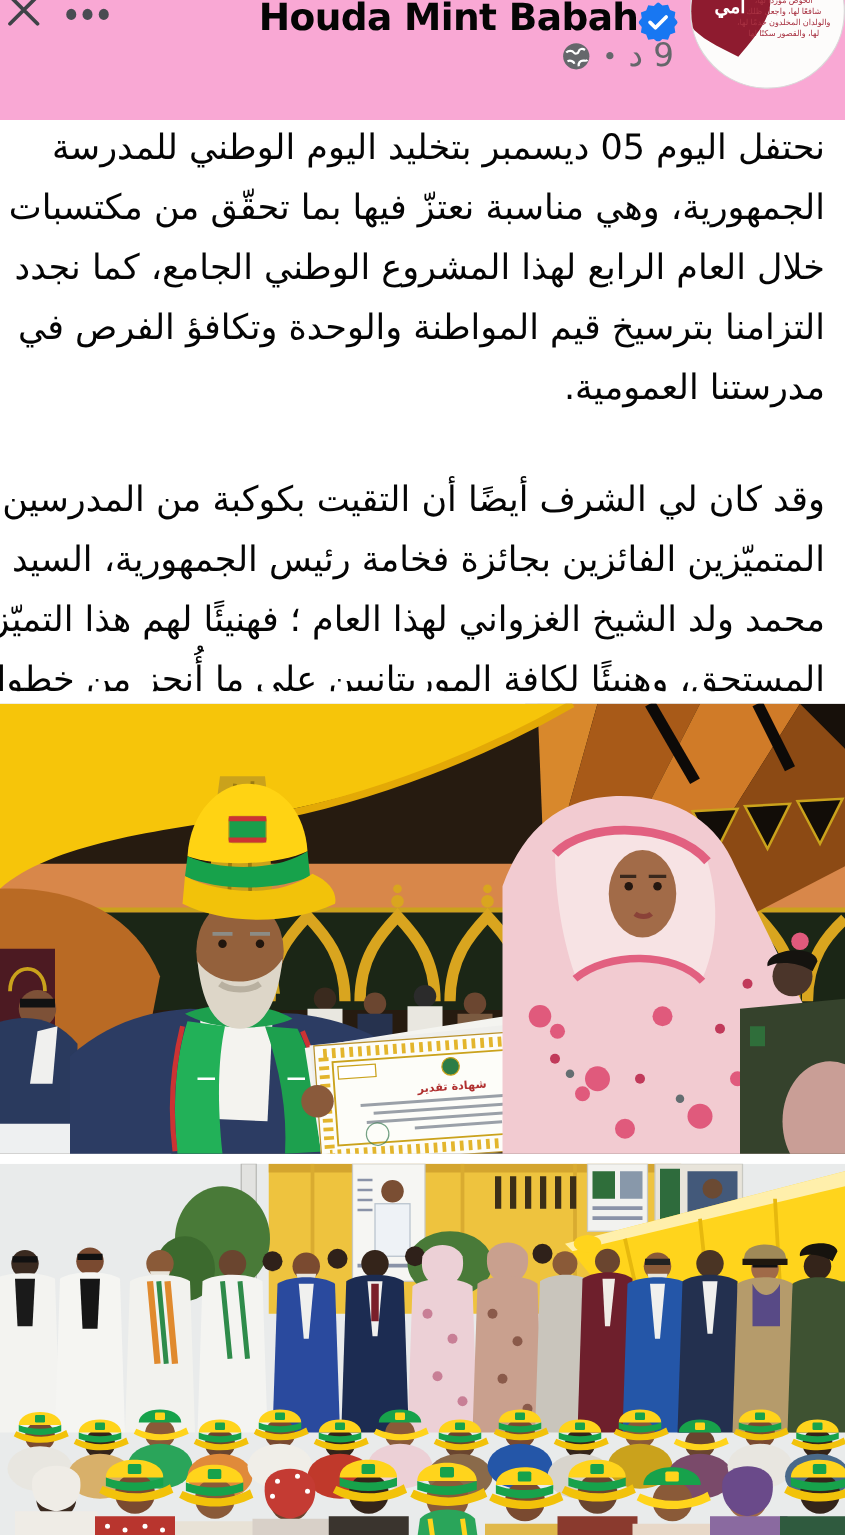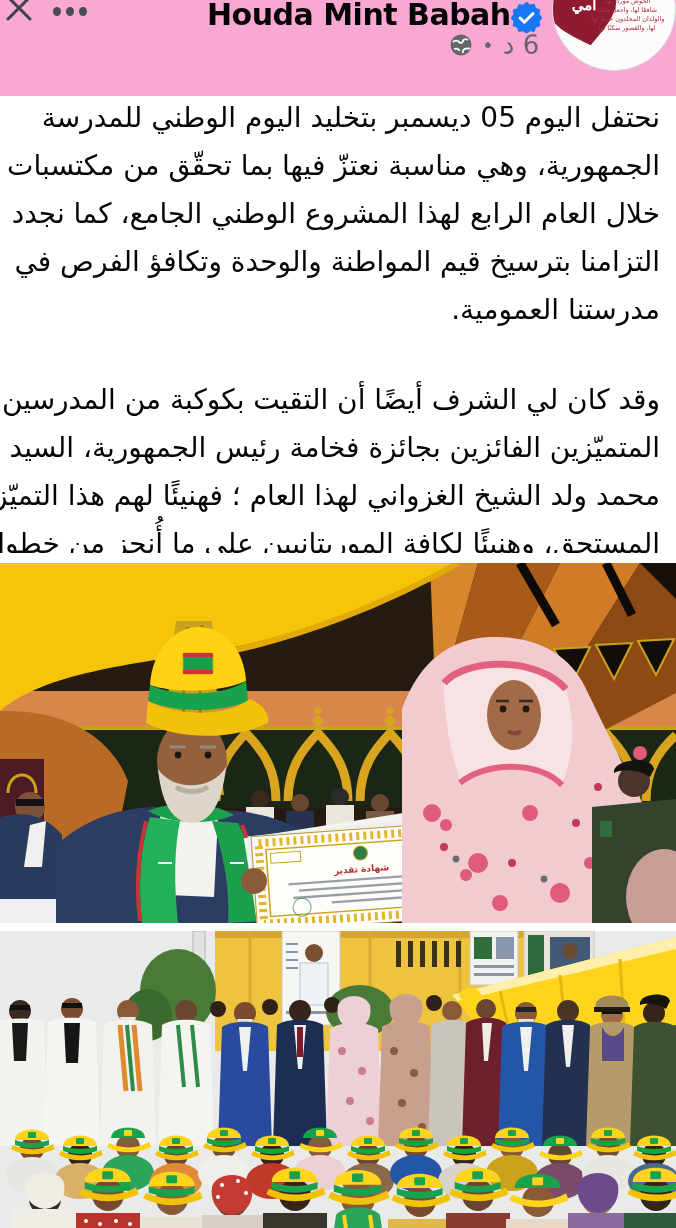--- a/index.html
+++ b/index.html
@@ -60,21 +60,21 @@
     <path fill="#1877f2" d="M18 1l4 3.4 5.2-.8 1.9 4.9 4.9 1.9-.8 5.2L36.6 20l-3.4 4-.0.2.8 5.2-4.9 1.9-1.9 4.9-5.2-.8-4 3.4-4-3.4-5.2.8-1.9-4.9-4.9-1.9.8-5.2L-.6 20 2.8 16l-.8-5.2 4.9-1.9 1.9-4.9 5.2.8z" transform="translate(0,-1.5)"></path>
     <path d="M10.5 18.5l5 5 10-10" stroke="#fff" stroke-width="3.4" fill="none" stroke-linecap="round" stroke-linejoin="round"></path>
   </svg>
 
   <div class="meta">
     <svg width="24" height="24" viewBox="0 0 24 24">
       <circle cx="12" cy="12" r="10.5" fill="#65676b"></circle>
       <path d="M4 9c2-2 5-1.5 6 0s3.5 1 4-1 3-2.5 5-1M5 16c2.5-1 5 0 5.5 2M14 20c-.5-2.5 1-4.5 3.5-4.5 1.5 0 2.5.5 3.5-.5" stroke="#fff" stroke-width="1.8" fill="none"></path>
     </svg>
     <span class="dot">•</span>
-    <span class="time">6 د</span>
+    <span class="time">9 د</span>
   </div>
 
   <button class="avatar" aria-label="profile picture">
     <svg width="78" height="76" viewBox="0 0 78 76">
       <path d="M39 70 C18 54 4 42 4 26 C4 12 16 4 26 6 C33 7.5 37 12 39 16 C41 12 45 7.5 52 6 C62 4 74 12 74 26 C74 42 60 54 39 70 Z" fill="#8e1b2f" transform="rotate(-12 39 38)"></path>
       <text x="39" y="34" text-anchor="middle" fill="#fff" font-size="15" font-weight="700">أمي</text>
     </svg>
     <span class="cap-lines">
       <br>
       <br>

